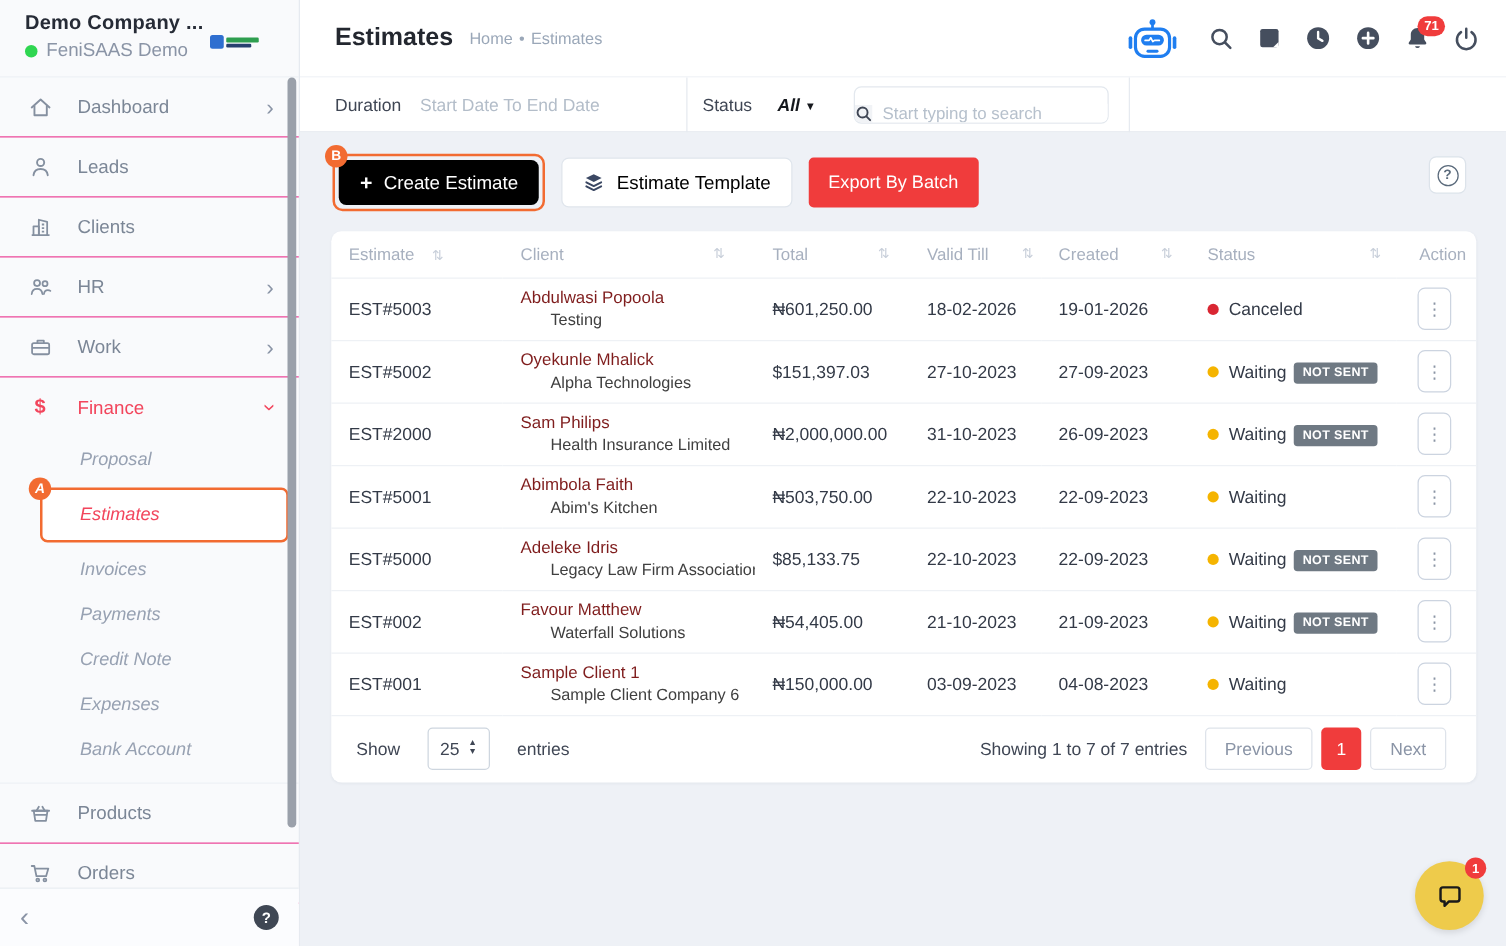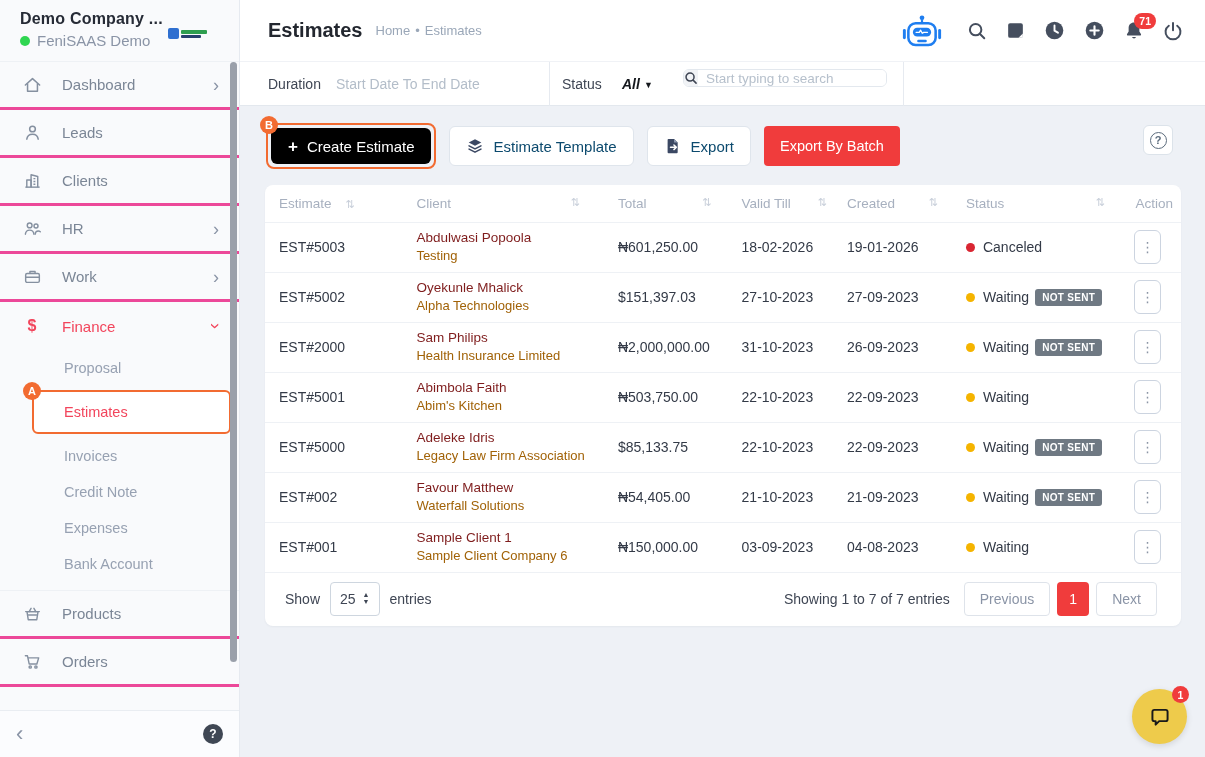--- a/index.html
+++ b/index.html
@@ -14,30 +14,30 @@
   .company-name { font-size:16px; font-weight:700; color:#262b36; letter-spacing:.2px; }
   .company-sub { display:flex; align-items:center; gap:7px; margin-top:4px; }
   .dot-online { width:10px; height:10px; border-radius:50%; }
   .workspace { font-size:15px; color:#8a94a6; }
   .mini-logo { position:absolute; right:32px; top:28px; display:flex; align-items:center; gap:2px; }
   .mini-logo .sq { width:11px; height:11px; background:#2f6fd0; border-radius:2px; }
   .mini-logo .bars { display:flex; flex-direction:column; gap:1px; }
   .mini-logo .b1 { width:26px; height:4px; background:#2e9e4f; border-radius:1px; }
   .mini-logo .b2 { width:20px; height:3px; background:#27406e; border-radius:1px; }
 
-  .nav-item { height:48px; display:flex; align-items:center; border-bottom:3px solid #ec4899; cursor:pointer; }
+  .nav-item { height:48px; display:flex; align-items:center; border-bottom:1px solid #ec4899; cursor:pointer; }
   .nav-item.no-border { border-bottom:none; }
   .nav-icon { width:20px; height:20px; margin-left:22px; display:flex; align-items:center; justify-content:center; color:#8590a0; }
   .nav-label { margin-left:20px; font-size:15px; color:#7b8696; }
   .nav-chev { margin-left:auto; margin-right:20px; color:#8a94a6; font-size:18px; line-height:1; }
   .nav-item.active .nav-label, .nav-item.active .nav-icon, .nav-item.active .nav-chev { color:#f2455c; }
   .nav-chev.down { transform:rotate(90deg); }
   .dollar-glyph { font-size:16px; font-weight:700; }
 
-  .submenu { border-bottom:1px solid #eef1f5; padding-bottom:8px; }
+  .submenu { border-bottom:1px solid #eef1f5; padding-bottom:8px;font-style:italic; }
   .sub-item { height:36px; display:flex; align-items:center; padding-left:64px; font-size:14.5px; color:#97a1b2; cursor:pointer; }
   .sub-item-active-wrap { position:relative; margin:4px 8px 4px 32px; height:44px; background:#ffffff; border:2px solid #f26b31; border-radius:6px; display:flex; align-items:center; padding-left:30px; cursor:pointer; }
   .sub-item-active-wrap .sub-label { color:#f2455c; font-size:14.5px; }
   .ann-badge { position:absolute; width:18px; height:18px; background:#f26b31; border-radius:50%; color:#fff; font-size:11px; font-weight:700; display:flex; align-items:center; justify-content:center; z-index:5; }
   .badge-a { left:-11px; top:-10px; }
   .badge-b { left:-8px; top:-9px; }
 
   .side-footer { position:absolute; bottom:0; left:0; width:239px; height:47px; background:#fbfcfe; border-top:1px solid #e9edf2; display:flex; align-items:center; justify-content:space-between; padding:0 16px; }
   .collapse-chev { font-size:22px; color:#8a94a6; line-height:1; cursor:pointer; }
   .help-dark { width:20px; height:20px; border-radius:50%; background:#3f4754; color:#fff; font-size:12px; font-weight:700; display:flex; align-items:center; justify-content:center; cursor:pointer; }
@@ -51,55 +51,55 @@
   .tb-icon { position:relative; display:flex; align-items:center; justify-content:center; cursor:pointer; }
   .notif-badge { position:absolute; top:-7px; right:-12px; background:#f03c3c; color:#fff; font-size:10.5px; font-weight:700; border-radius:8px; padding:1.5px 5px; line-height:1.2; }
 
   
   .filterbar { position:relative; height:44px; background:#fff; border-bottom:1px solid #e3e8ee; }
   .f-label { position:absolute; top:0; line-height:44px; font-size:14px; color:#3f4654; }
   .f-placeholder { position:absolute; top:0; line-height:44px; font-size:14px; color:#b3bdc9; cursor:text; }
   .f-divider { position:absolute; top:0; width:1px; height:44px; background:#e6eaf0; }
   .f-status-value { position:absolute; left:382px; top:0; line-height:44px; font-size:14px; font-weight:700; color:#15181d; cursor:pointer;font-style:italic; }
   .caret-down { display:inline-block; margin-left:4px; font-size:9px; color:#15181d; vertical-align:1px; }
-  .search-group { position:absolute; left:443px; top:7px; width:204px; height:18px; border:1px solid #e3e8ee; border-radius:6px; display:flex; overflow:hidden; background:#fff; }
+  .search-group { position:absolute; left:443px; top:7px; width:204px; height:30px; border:1px solid #e3e8ee; border-radius:6px; display:flex; overflow:hidden; background:#fff;align-items:flex-end; }
   .search-iconseg { width:34px; background:#f1f3f6; display:flex; align-items:center; justify-content:center; }
   .search-input { flex:1; border:none; outline:none; font-size:13.5px; padding:0 8px; color:#3f4654; font-family:"Liberation Sans",sans-serif; }
   .search-input::placeholder { color:#b6c0cc; }
 
   
   .content { position:relative; height:651px; background:#eef1f6; }
   .toolbar { position:absolute; left:26px; top:17px; right:32px; display:flex; align-items:center; }
   .create-wrap { position:relative; border:2px solid #f26b31; border-radius:8px; padding:3px; background:transparent; }
   .btn { display:flex; align-items:center; gap:9px; cursor:pointer; border-radius:6px; font-family:"Liberation Sans",sans-serif; }
   .btn-create { background:#000; color:#fff; height:36px; padding:0 17px; font-size:15px; border:none; }
   .plus-glyph { font-size:17px; font-weight:700; line-height:1; }
-  .btn-white { background:#fff; border:1px solid #dfe5ec; color:#0c4a6e; height:40px; padding:0 16px; font-size:15px; margin-left:13px; }
+  .btn-white { background:#fff; border:1px solid #dfe5ec; color:#000000; height:40px; padding:0 16px; font-size:15px; margin-left:13px; }
   .btn-red { background:#f03c3c; border:none; color:#fff; height:40px; padding:0 16px; font-size:14.5px; border-radius:4px; margin-left:13px; }
   .help-btn { position:absolute; right:0; top:2px; width:30px; height:30px; background:#fff; border:1px solid #dce3ea; border-radius:6px; display:flex; align-items:center; justify-content:center; cursor:pointer; }
   .ring-q { width:17px; height:17px; border:1.5px solid #5b6b7c; border-radius:50%; color:#5b6b7c; font-size:11px; font-weight:700; display:flex; align-items:center; justify-content:center; }
 
   
   .card { position:absolute; left:25px; top:79px; width:916px; height:441px; background:#fff; border-radius:8px; box-shadow:0 1px 2px rgba(40,50,70,.05); overflow:hidden; }
   table.est { width:100%; border-collapse:collapse; table-layout:fixed; }
   table.est th { height:37px; text-align:left; font-size:13.5px; font-weight:400; color:#a7b0bf; padding:0 6px 0 14px; border-bottom:1px solid #eef1f5; white-space:nowrap; }
   table.est th .sort { color:#c8cfda; font-size:11px; margin-left:14px; cursor:pointer; }
   table.est th.th-action { text-align:right; padding-right:8px; }
   table.est td { height:50px; padding:0 6px 0 14px; border-bottom:1px solid #eef1f5; font-size:14px; color:#333a47; vertical-align:middle; white-space:nowrap; overflow:hidden; }
   .client-name { font-weight:400; color:#7f1d1d; font-size:13.5px; line-height:1.45; }
-  .client-company { color:#a16207; font-size:13px; line-height:1.45; }
+  .client-company { color:#404040; font-size:13px; line-height:1.45;margin-left:24px; }
   .c-status { }
   .dot { display:inline-block; width:9px; height:9px; border-radius:50%; margin-right:8px; vertical-align:0; }
   .status-text { color:#333a47; }
   .badge-notsent { background:#6f7983; color:#fff; font-size:10px; font-weight:700; padding:3px 7px; border-radius:3px; margin-left:6px; letter-spacing:.3px; vertical-align:1px; }
   .c-action { text-align:right; padding-right:20px !important; }
   .action-btn { width:27px; height:34px; border:1px solid #ccd4e0; background:#fff; border-radius:6px; color:#8b95a5; font-size:14px; cursor:pointer; line-height:1; }
 
   .card-footer { display:flex; align-items:center; padding:0 24px 0 20px; height:52px; }
-  .show-group { display:flex; align-items:center; gap:10px; font-size:14px; color:#3f4654; }
+  .show-group { display:flex; align-items:center; gap:22px; font-size:14px; color:#3f4654; }
   .page-size { display:flex; align-items:center; gap:7px; border:1px solid #ced6df; border-radius:4px; height:34px; padding:0 9px; cursor:pointer; }
   .updown { display:flex; flex-direction:column; font-size:7px; color:#3f4654; line-height:.9; }
   .foot-right { margin-left:auto; display:flex; align-items:center; }
   .summary { font-size:14px; color:#3f4654; margin-right:14px; }
   .pg-btn { height:34px; border:1px solid #dee3ea; background:#fff; border-radius:4px; color:#8a94a6; font-size:14px; padding:0 15px; cursor:pointer; font-family:"Liberation Sans",sans-serif; }
   .pg-current { height:34px; min-width:32px; border:none; background:#f03c3c; color:#fff; border-radius:4px; font-size:14px; margin:0 7px; cursor:pointer; padding:0 12px; }
 
   
   .chat-fab { position:absolute; right:18px; bottom:13px; width:55px; height:55px; border-radius:50%; background:#eecb4b; display:flex; align-items:center; justify-content:center; cursor:pointer; box-shadow:0 2px 6px rgba(0,0,0,.12); }
   .chat-badge { position:absolute; top:-3px; right:-2px; width:17px; height:17px; background:#f03c3c; border-radius:50%; color:#fff; font-size:10.5px; font-weight:700; display:flex; align-items:center; justify-content:center; }
@@ -187,20 +187,23 @@
       <div class="submenu">
         <div class="sub-item">
             <span>Proposal</span>
           </div>
         <div class="sub-item-active-wrap">
           <span class="ann-badge badge-a">A</span>
           <span class="sub-label">Estimates</span>
         </div>
         <div class="sub-item">
             <span>Invoices</span>
+          </div>
+        <div class="sub-item">
+            <span>Payments</span>
           </div>
         <div class="sub-item">
             <span>Credit Note</span>
           </div>
         <div class="sub-item">
             <span>Expenses</span>
           </div>
         <div class="sub-item">
             <span>Bank Account</span>
           </div>
@@ -327,30 +330,20 @@
           </button>
         </div>
         <button class="btn btn-white">
           <span style="display:flex;">
             <svg width="18" height="18" viewBox="0 0 20 20">
                 <path d="M10 2.6 17 6.1l-7 3.5L3 6.1z" fill="#3b4863"></path>
                 <path d="M3.4 9.8 10 13.2l6.6-3.4M3.4 13.4 10 16.8l6.6-3.4" stroke="#3b4863" stroke-width="1.7" fill="none" stroke-linejoin="round" stroke-linecap="round"></path>
               </svg>
           </span>
           <span>Estimate Template</span>
-        </button>
-        <button class="btn btn-white">
-          <span style="display:flex;">
-            <svg width="18" height="18" viewBox="0 0 20 20">
-                <path d="M5 2.2h6.2l4 4V17a1 1 0 0 1-1 1H5a1 1 0 0 1-1-1V3.2a1 1 0 0 1 1-1z" fill="#3b4863"></path>
-                <path d="M11.2 2.2v4h4" fill="#8e9ab1"></path>
-                <path d="M7.2 11.4h6.4M11 8.8l2.8 2.6L11 14" stroke="#fff" stroke-width="1.6" fill="none" stroke-linecap="round" stroke-linejoin="round"></path>
-              </svg>
-          </span>
-          <span>Export</span>
         </button>
         <button class="btn btn-red">
           <span>Export By Batch</span>
         </button>
         <div class="help-btn">
           <span class="ring-q">?</span>
         </div>
       </div>
 
       <div class="card">

